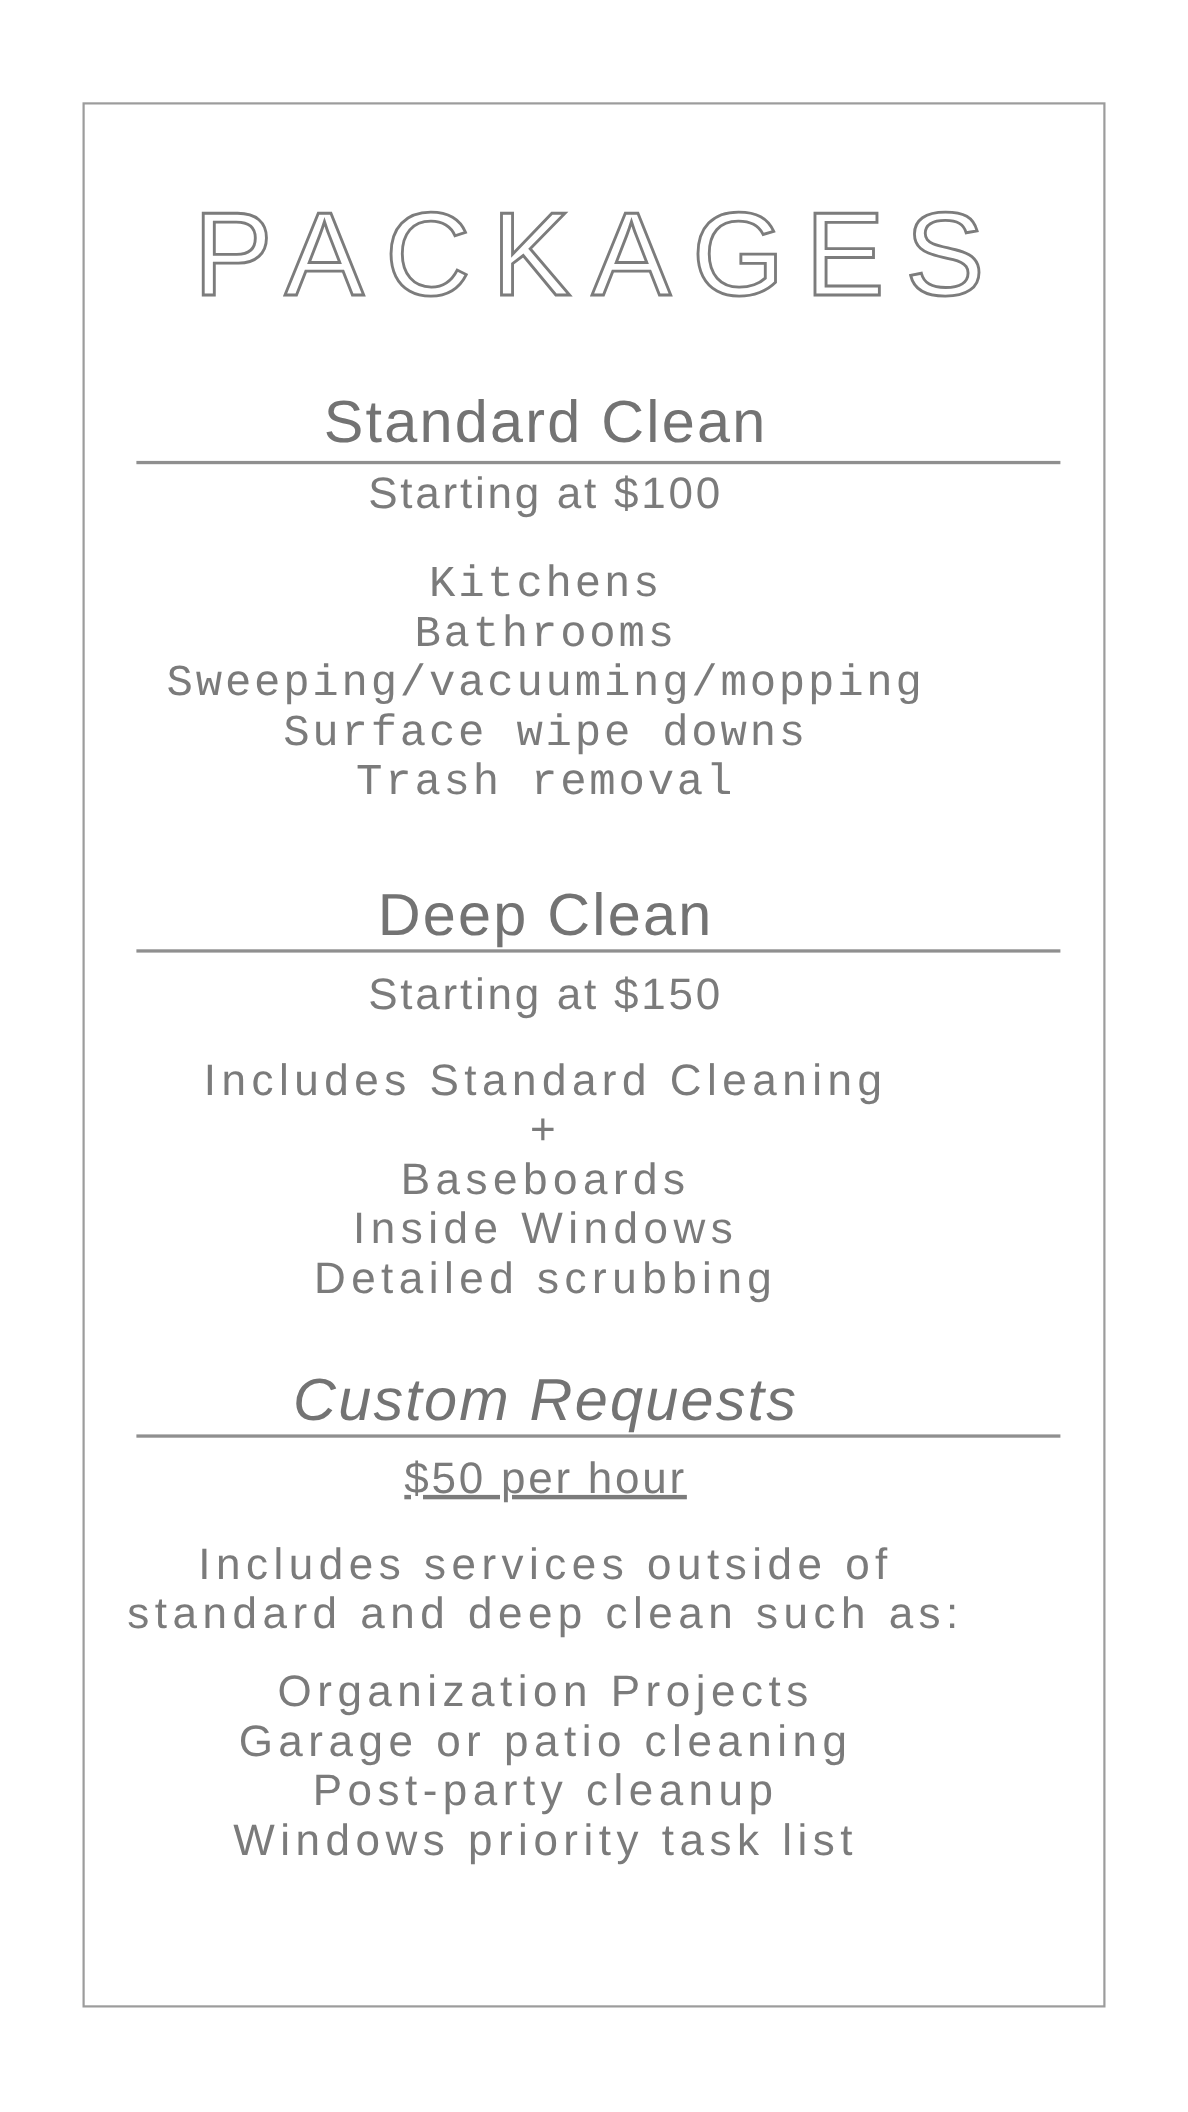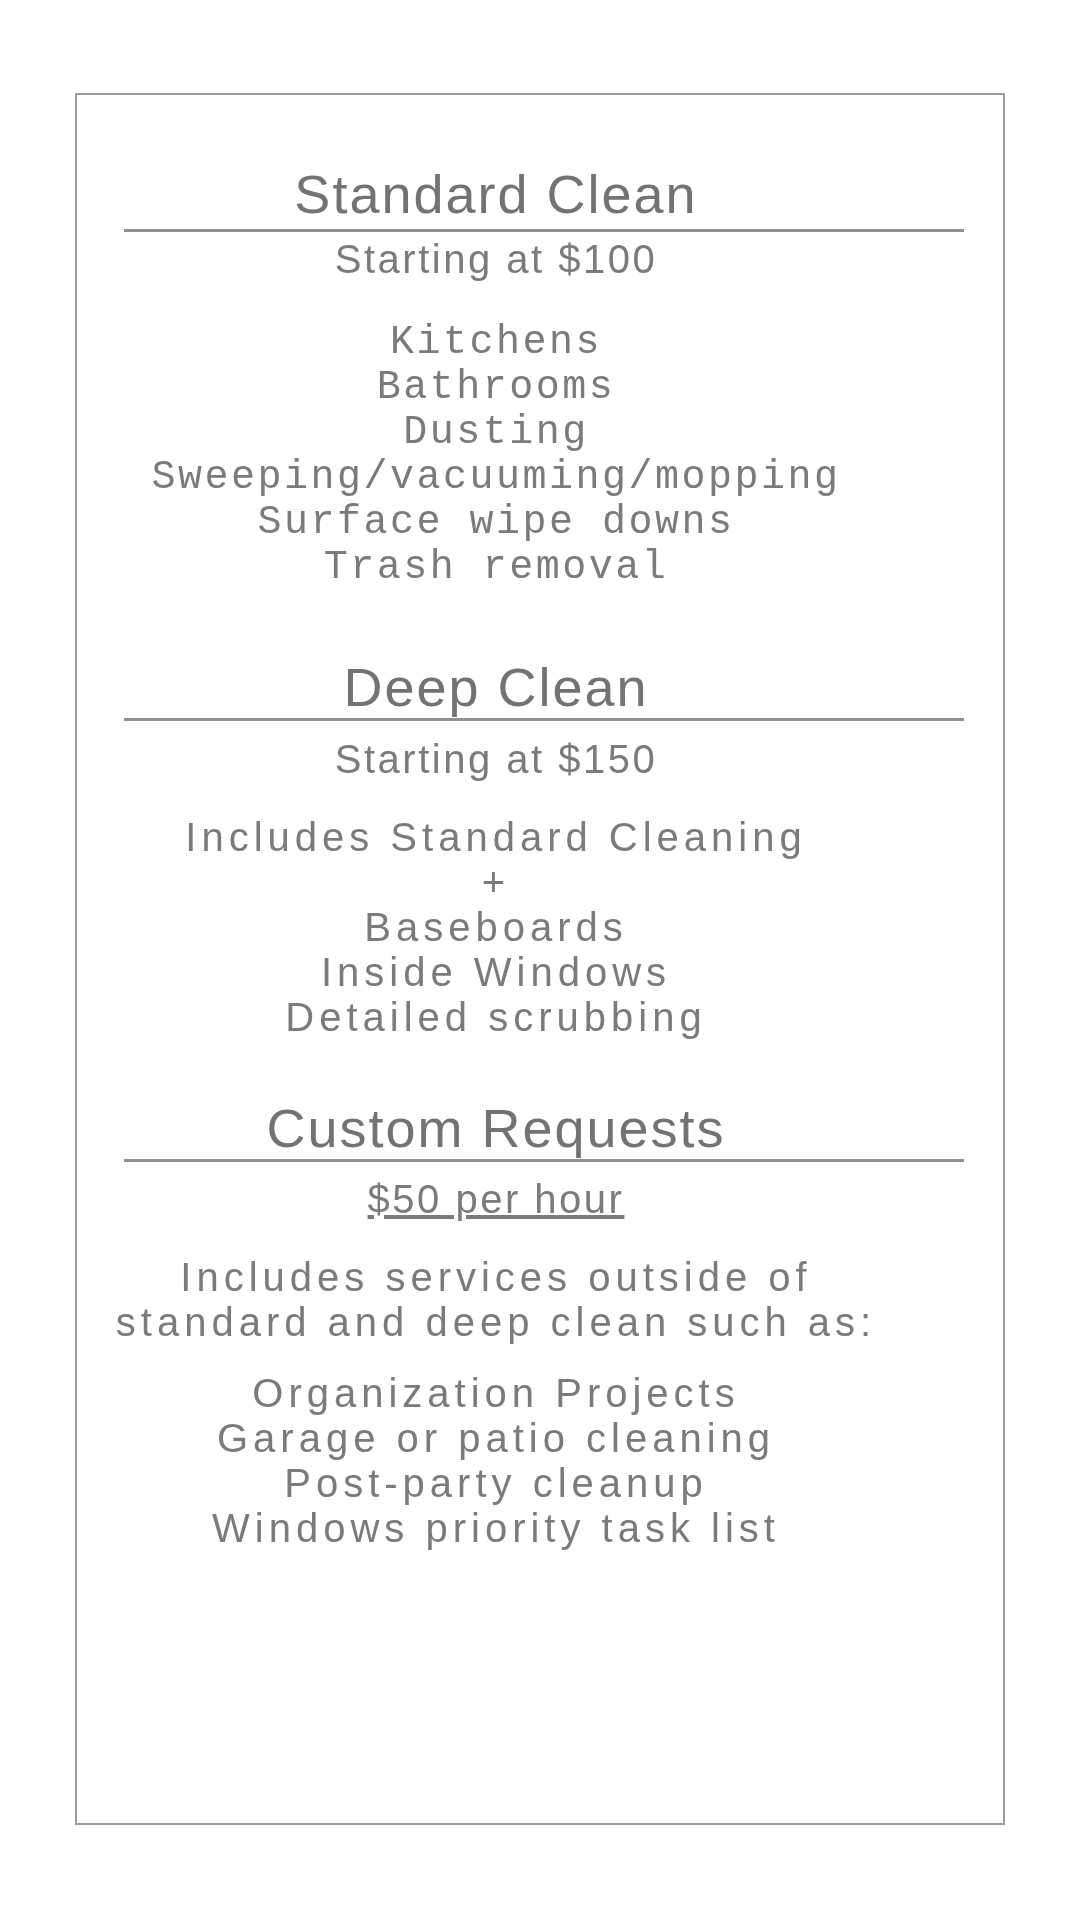--- a/index.html
+++ b/index.html
@@ -71,40 +71,40 @@
   .s1 .heading { margin-top: 72px; }
   .s1 .rule    { margin-top: 8px; }
   .s1 .price   { margin-top: 7px; }
   .s1 .list    { margin-top: 41px; font-family: Liberation Mono, monospace; }
 
   .s2 .heading { margin-top: 70px; }
   .s2 .rule    { margin-top: 4px; }
   .s2 .price   { margin-top: 18px; }
   .s2 .list    { margin-top: 36px; }
 
-  .s3 .heading { margin-top: 61px; }
+  .s3 .heading { margin-top: 61px; font-style: italic; }
   .s3 .rule    { margin-top: 4px; }
   .s3 .price   { margin-top: 17px; text-decoration: underline; }
   .s3 .note    { margin-top: 36px; }
   .s3 .list    { margin-top: 26px; }
 </style>
 </head>
 <body>
 
 <div class="frame">
 
+  <h1 class="title">PACKAGES</h1>
 
   <section class="s1">
     <h2 class="heading">Standard Clean</h2>
     <div class="rule"></div>
     <div class="price">Starting at $100</div>
     <div class="list">
       <div class="line">Kitchens</div>
       <div class="line">Bathrooms</div>
-      <div class="line">Dusting</div>
       <div class="line">Sweeping/vacuuming/mopping</div>
       <div class="line">Surface wipe downs</div>
       <div class="line">Trash removal</div>
     </div>
   </section>
 
   <section class="s2">
     <h2 class="heading">Deep Clean</h2>
     <div class="rule"></div>
     <div class="price">Starting at $150</div>

